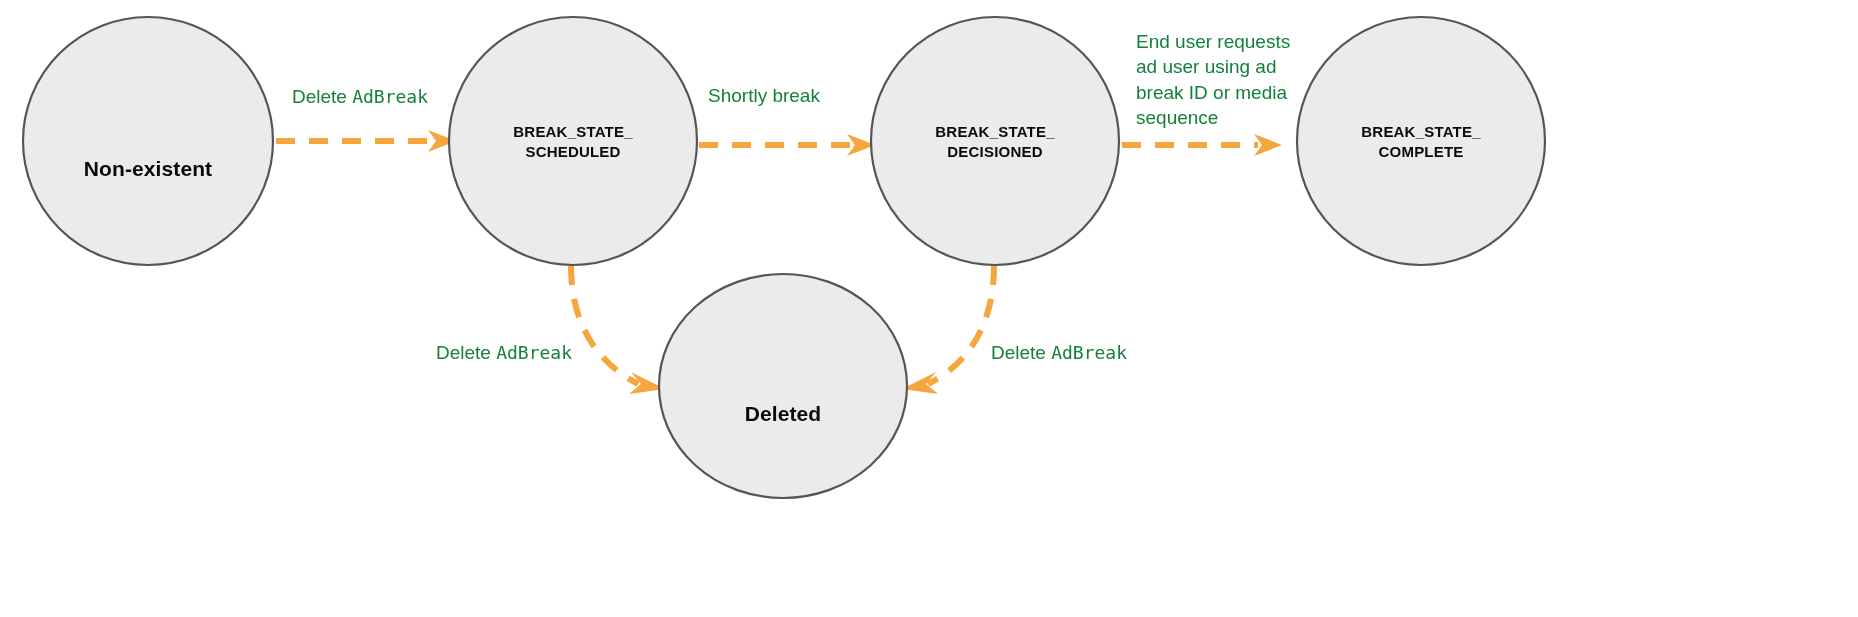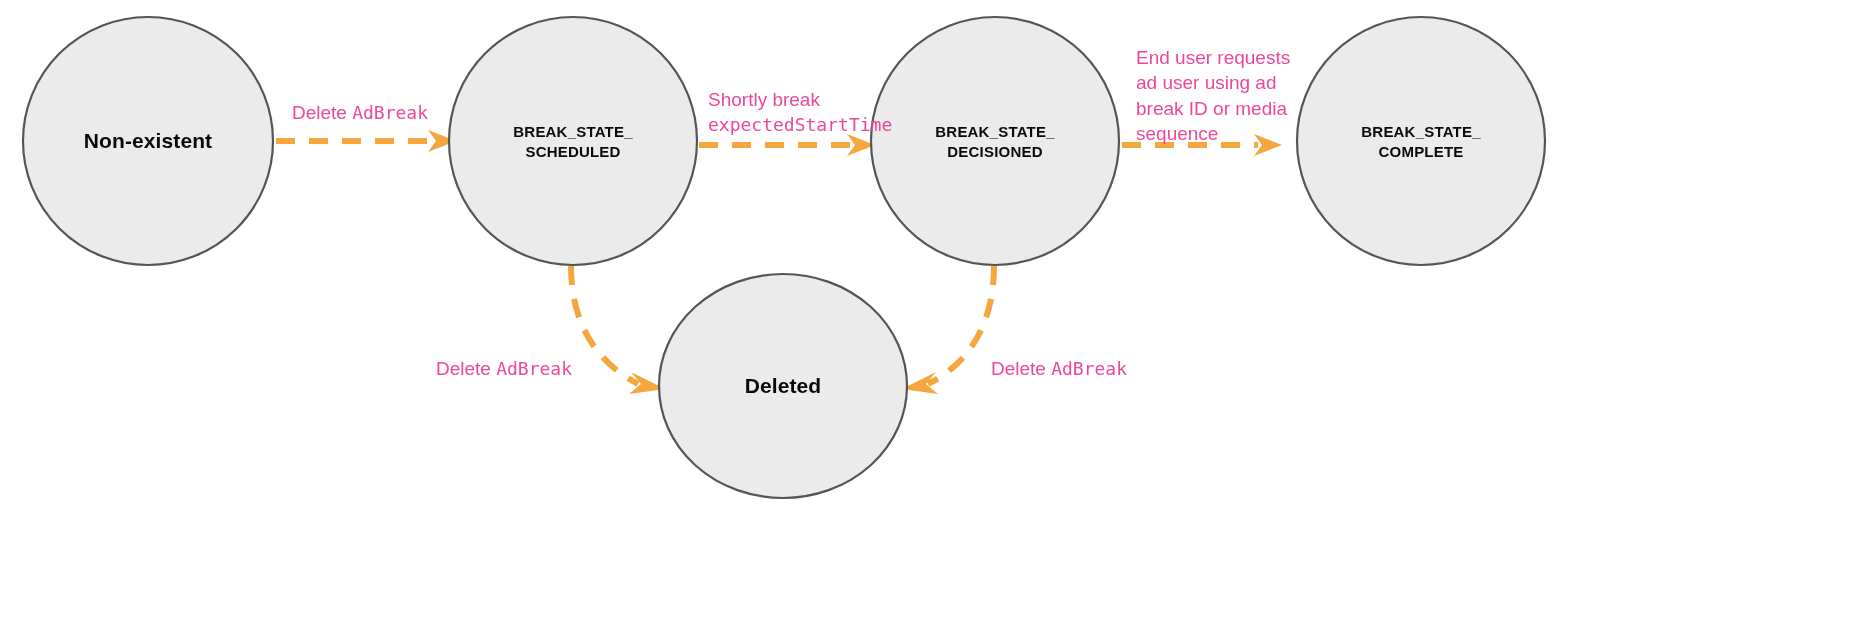--- a/index.html
+++ b/index.html
@@ -47,34 +47,34 @@
     font-weight: bold;
     line-height: 1.30;
     transform: translate(-50%, -50%);
     white-space: pre;
     pointer-events: none;
   }
   .node-label.plain {
     font-family: "Liberation Sans", sans-serif;
     font-size: 21px;
     letter-spacing: 0.1px;
+    margin-top: 28px;
   }
   .node-label.code {
     font-family: Liberation Sans, sans-serif;
     font-size: 15px;
     letter-spacing: 0.2px;
   }
   .edge-label {
     position: absolute;
-    color: #ec4899;
+    color: #15803d;
     font-size: 19px;
     line-height: 1.34;
     white-space: nowrap;
     pointer-events: none;
-    margin-top: 16px;
   }
   .edge-label .sans {
     font-family: "Liberation Sans", sans-serif;
   }
   .edge-label .mono {
     font-family: "DejaVu Sans Mono", monospace;
     font-size: 18px;
   }
   .edge-label .line {
     display: block;
@@ -146,21 +146,20 @@
 COMPLETE</div>
 
   <div class="node-label plain" style="left:783px; top:386px;text-align:center;">Deleted</div>
 
   <div class="edge-label center" style="left:360px; top:97px;">
       <span class="line"><span class="sans">Delete </span><span class="mono">AdBreak</span></span>
     </div>
 
   <div class="edge-label left" style="left:708px; top:96px;">
       <span class="line"><span class="sans">Shortly break</span></span>
-      <span class="line"><span class="mono">expectedStartTime</span></span>
     </div>
 
   <div class="edge-label left" style="left:1136px; top:80px;">
       <span class="line"><span class="sans">End user requests</span></span>
       <span class="line"><span class="sans">ad user using ad</span></span>
       <span class="line"><span class="sans">break ID or media</span></span>
       <span class="line"><span class="sans">sequence</span></span>
     </div>
 
   <div class="edge-label center" style="left:504px; top:353px;">

